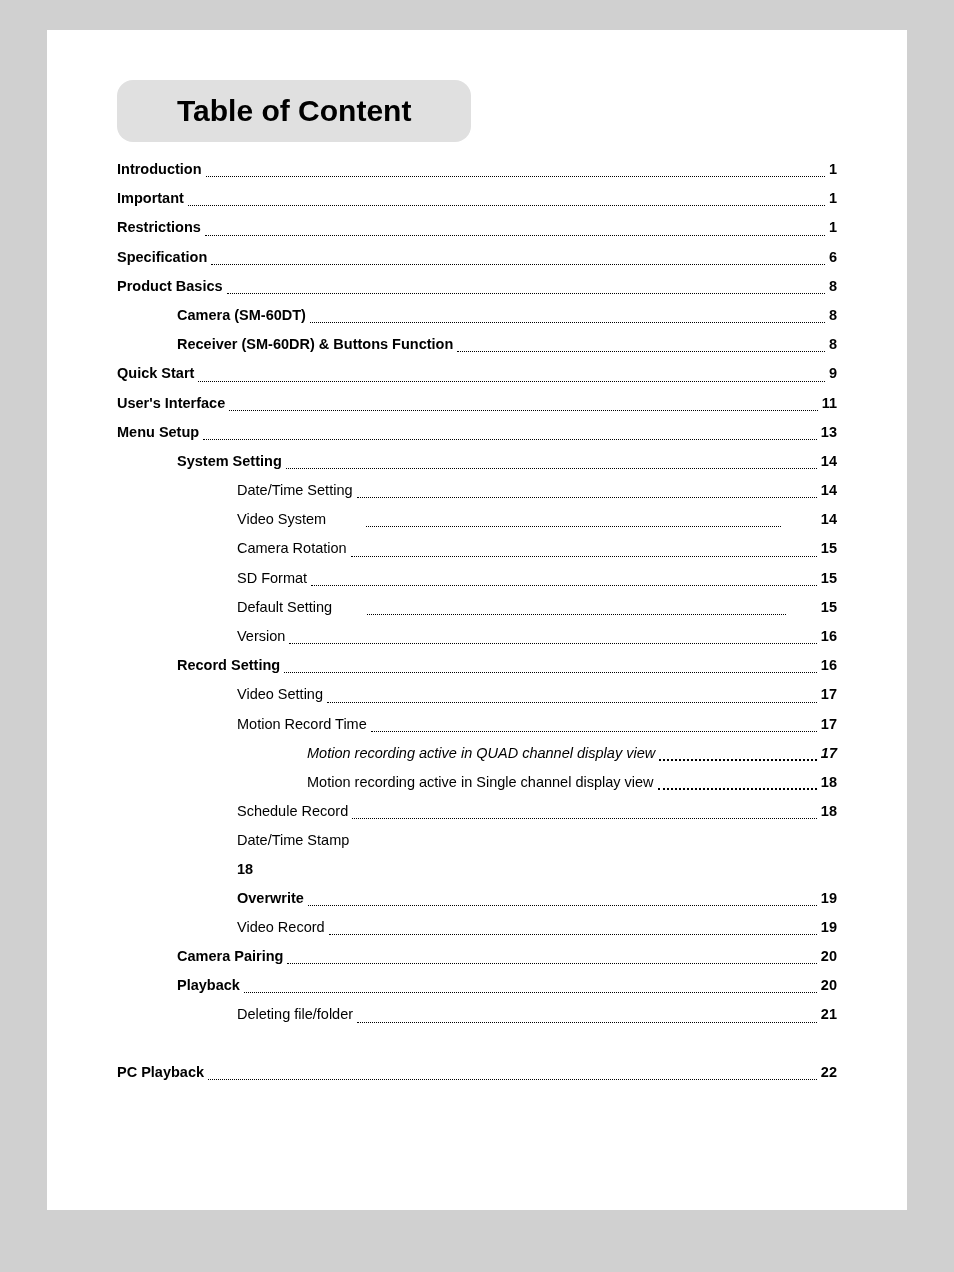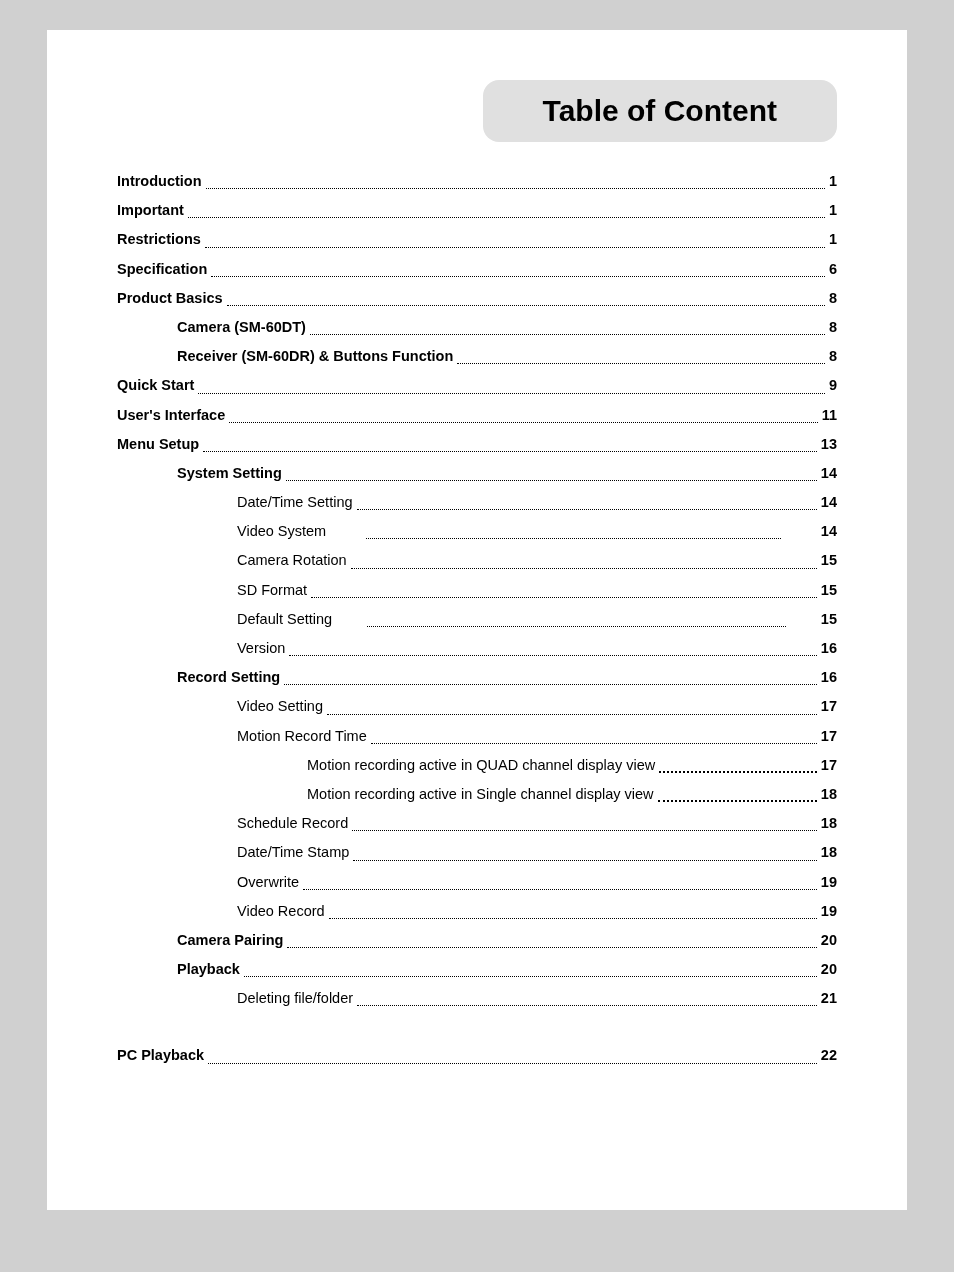--- a/index.html
+++ b/index.html
@@ -20,22 +20,22 @@
 
     .page {
       background-color: #ffffff;
       width: 860px;
       min-height: 1180px;
       padding: 50px 70px 60px 70px;
     }
 
     .title-container {
       display: flex;
-      justify-content: flex-end;
-      margin-bottom: 28px;
+      justify-content: flex-start;
+      margin-bottom: 16px;
     }
 
     .title-box {
       background-color: #e0e0e0;
       border-radius: 16px;
       padding: 14px 60px;
       display: inline-block;
     }
 
     .title-text {
@@ -181,42 +181,42 @@
       <div class="toc-item" style="padding-left: 120px;">
         <span class="label" style="font-weight: normal;">Video Setting</span>
         <div class="dots"></div>
         <span class="page-num">17</span>
       </div>
       <div class="toc-item" style="padding-left: 120px;">
         <span class="label" style="font-weight: normal;">Motion Record Time</span>
         <div class="dots"></div>
         <span class="page-num">17</span>
       </div>
-      <div class="toc-item" style="padding-left: 190px;">
+      <div class="toc-item" style="padding-left: 190px; font-style: italic;">
         <span class="label" style="font-weight: normal;">Motion recording active in QUAD channel display view</span>
         <div style="flex: 1 1 0%; border-bottom: 2px dotted rgb(0, 0, 0); margin: 0px 4px 4px; height: 0px; align-self: flex-end;"></div>
         <span class="page-num">17</span>
       </div>
       <div class="toc-item" style="padding-left: 190px;">
         <span class="label" style="font-weight: normal;">Motion recording active in Single channel display view</span>
         <div style="flex: 1 1 0%; border-bottom: 2px dotted rgb(0, 0, 0); margin: 0px 4px 4px; height: 0px; align-self: flex-end;"></div>
         <span class="page-num">18</span>
       </div>
       <div class="toc-item" style="padding-left: 120px;">
         <span class="label" style="font-weight: normal;">Schedule Record</span>
         <div class="dots"></div>
         <span class="page-num">18</span>
       </div>
-      <div class="toc-item" style="padding-left: 120px;">
+      <div class="toc-item" style="padding-left: 120px; flex-direction: column;">
         <span class="label" style="font-weight: normal;">Date/Time Stamp</span>
         <div class="dots"></div>
         <span class="page-num">18</span>
       </div>
       <div class="toc-item" style="padding-left: 120px;">
-        <span class="label" style="font-weight: normal;">Overwrite</span>
+        <span class="label" style="font-weight: bold;">Overwrite</span>
         <div class="dots"></div>
         <span class="page-num">19</span>
       </div>
       <div class="toc-item" style="padding-left: 120px;">
         <span class="label" style="font-weight: normal;">Video Record</span>
         <div class="dots"></div>
         <span class="page-num">19</span>
       </div>
       <div class="toc-item" style="padding-left: 60px;">
         <span class="label" style="font-weight: bold;">Camera Pairing</span>

